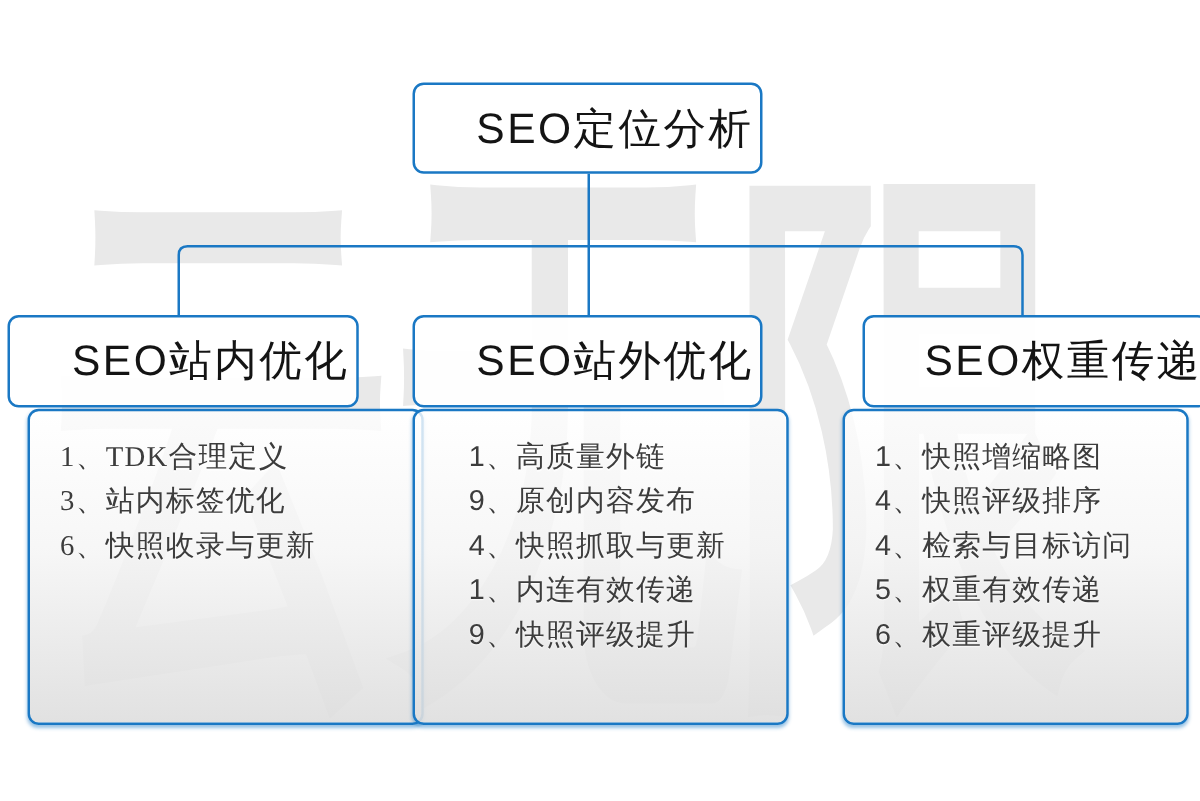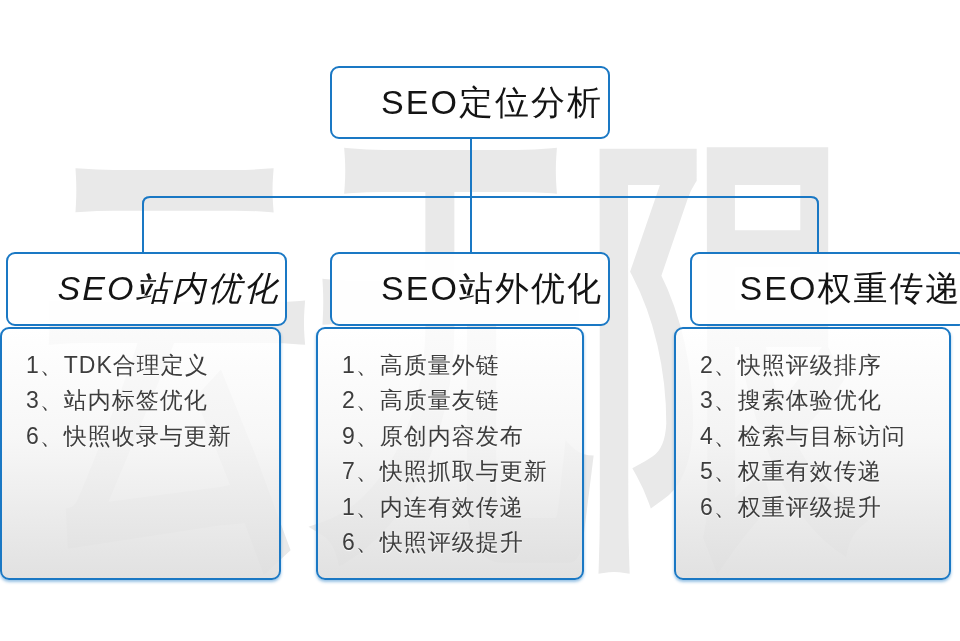--- a/index.html
+++ b/index.html
@@ -57,35 +57,35 @@
     align-items: center;
     justify-content: center;
     background: rgba(255,255,255,0.92);
     font-size: 34px;
     letter-spacing: 2px;
     color: #141414;
     white-space: nowrap;
     padding-left: 44px;
   }
   #root-node   { left: 330px; top: 66px;  width: 280px; height: 73px; }
-  #hdr-0       { left: 6px;   top: 252px; width: 281px; height: 74px; font-style: italic; }
+  #hdr-0       { left: 6px;   top: 252px; width: 281px; height: 74px; }
   #hdr-1       { left: 330px; top: 252px; width: 280px; height: 74px; align-items: center; }
   #hdr-2       { left: 690px; top: 252px; width: 277px; height: 74px; }
 
   .body-node {
     top: 327px;
     height: 253px;
     background: linear-gradient(180deg,
                 rgba(255,255,255,0.80) 0%,
                 rgba(245,245,245,0.84) 45%,
                 rgba(222,222,222,0.90) 100%);
     box-shadow: 0 2px 3px rgba(26,120,196,0.45);
   }
-  #body-0 { left: 0;   width: 281px; }
-  #body-1 { left: 316px; width: 268px; }
+  #body-0 { left: 22px;   width: 317px; font-family: Liberation Serif, serif; }
+  #body-1 { left: 330px; width: 301px; padding-left: 19px; }
   #body-2 { left: 674px; width: 277px; }
 
   .item-list {
     margin: 0;
     padding: 19px 8px 0 24px;
     list-style: none;
   }
   .item-list li {
     height: 35.4px;
     line-height: 35.4px;
@@ -126,31 +126,30 @@
     <ul class="item-list">
       <li>1、TDK合理定义</li>
       <li>3、站内标签优化</li>
       <li>6、快照收录与更新</li>
     </ul>
   </div>
 
   <div class="node body-node" id="body-1">
     <ul class="item-list">
       <li>1、高质量外链</li>
-      <li>2、高质量友链</li>
       <li>9、原创内容发布</li>
-      <li>7、快照抓取与更新</li>
+      <li>4、快照抓取与更新</li>
       <li>1、内连有效传递</li>
-      <li>6、快照评级提升</li>
+      <li>9、快照评级提升</li>
     </ul>
   </div>
 
   <div class="node body-node" id="body-2">
     <ul class="item-list">
-      <li>2、快照评级排序</li>
-      <li>3、搜索体验优化</li>
+      <li>1、快照增缩略图</li>
+      <li>4、快照评级排序</li>
       <li>4、检索与目标访问</li>
       <li>5、权重有效传递</li>
       <li>6、权重评级提升</li>
     </ul>
   </div>
 
 </div>
 
 </body></html>

